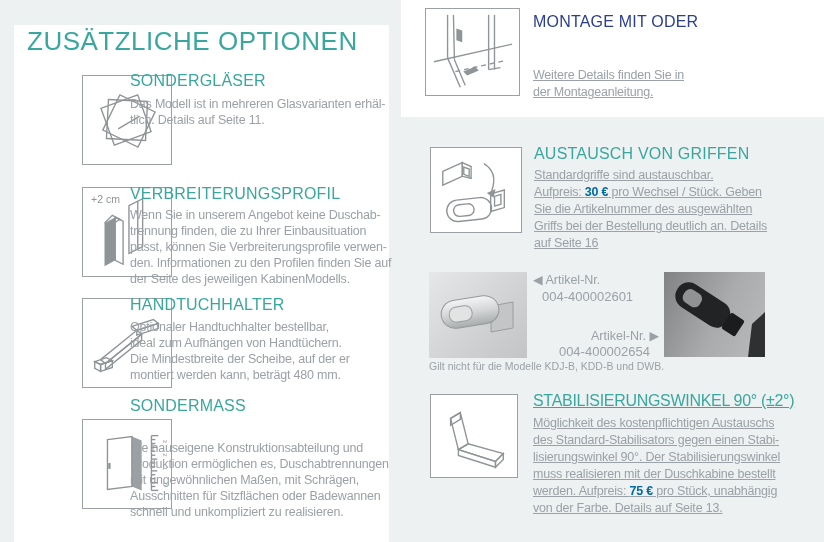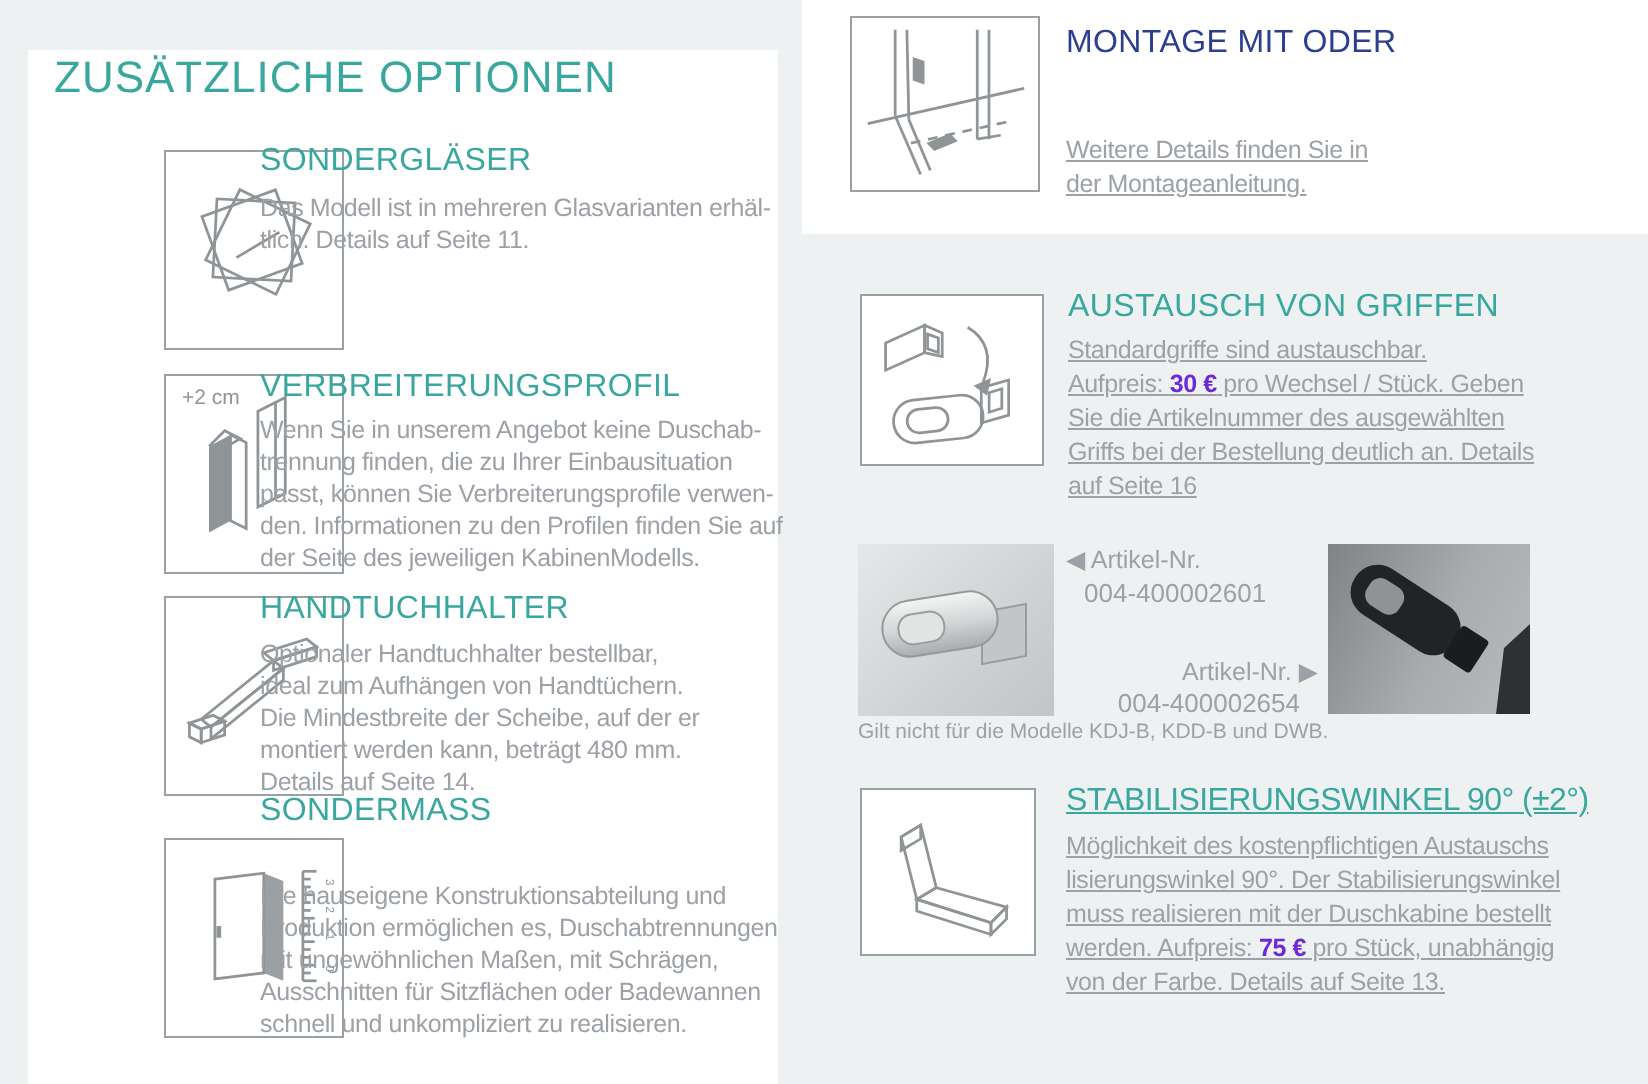--- a/index.html
+++ b/index.html
@@ -7,39 +7,39 @@
     width:824px;height:542px;position:relative;overflow:hidden;
     background:#edf1f2;
     font-family:"Liberation Sans", sans-serif;
   }
   .card{position:absolute;background:#ffffff;}
   #card-left{left:14px;top:25px;width:375px;height:517px;}
   #card-top-right{left:401px;top:0;width:423px;height:117px;}
 
   .abs{position:absolute;}
   .page-title{
-    left:27px;top:26px;font-size:22px;color:#3aa79f;letter-spacing:.5px;
+    left:27px;top:26px;font-size:26px;color:#3aa79f;letter-spacing:.5px;
     font-weight:400;white-space:nowrap;
   }
   .icon-box{
-    position:absolute;width:90px;height:100px;background:#fff;
+    position:absolute;width:90px;height:90px;background:#fff;
     border:1px solid #9aa0a3;box-sizing:border-box;
   }
   .sec-heading{
     position:absolute;font-size:16px;color:#3aa79f;letter-spacing:.2px;
     white-space:nowrap;font-weight:400;
   }
   .sec-heading.navy{color:#2b3e8f;line-height:19px;}
   .body-text{
     position:absolute;font-size:12.5px;color:#9ba1a6;letter-spacing:-.2px;
   }
   .body-text .ln{white-space:nowrap;}
   .left-body .ln{line-height:16px;}
   .right-body .ln{line-height:17px;text-decoration:underline;}
-  .price{font-weight:700;color:#6d28d9;}
+  .price{font-weight:700;color:#0369a1;}
   .plus-label{
     position:absolute;left:8px;top:5px;font-size:10.5px;color:#8f9497;
     letter-spacing:0;
   }
   svg{display:block;}
   .lineart{stroke:#8f9497;fill:none;stroke-width:1.4;}
   .fillgray{fill:#8f9497;stroke:none;}
   .photo{position:absolute;overflow:hidden;}
   #photo-chrome{left:429px;top:272px;width:98px;height:86px;
     background:linear-gradient(135deg,#e6e7e8 0%,#cfd1d2 60%,#c2c4c5 100%);}
@@ -107,21 +107,20 @@
       <polygon points="18,67 30,63 30,70 18,74"></polygon>
     </g>
   </svg>
 </div>
 <div class="sec-heading" style="left:130px;top:296px;">HANDTUCHHALTER</div>
 <div class="body-text left-body" style="left:130px;top:319px;">
   <div class="ln">Optionaler Handtuchhalter bestellbar,</div>
   <div class="ln">ideal zum Aufhängen von Handtüchern.</div>
   <div class="ln">Die Mindestbreite der Scheibe, auf der er</div>
   <div class="ln">montiert werden kann, beträgt 480 mm.</div>
-  <div class="ln">Details auf Seite 14.</div>
 </div>
 
 <div class="icon-box" style="left:82px;top:419px;">
   <svg width="88" height="88" viewBox="0 0 90 90">
     <polygon class="fillgray" style="fill:#9aa0a3" points="50,17 60,21 60,72 50,68"></polygon>
     <g class="lineart">
       <polygon points="25,20 50,17 50,68 25,71"></polygon>
       <line x1="27" y1="44" x2="27" y2="50" stroke-width="2.4"></line>
       <line x1="70" y1="16" x2="70" y2="72"></line>
       <line x1="70" y1="16" x2="77" y2="16"></line>
@@ -243,17 +242,18 @@
       <polygon points="28,56 38,50 74,60 66,68"></polygon>
       <polygon points="28,56 66,68 66,74 28,62"></polygon>
       <polygon points="66,68 74,60 74,66 66,74"></polygon>
       <polygon points="20,24 30,18 30,25 20,31"></polygon>
     </g>
   </svg>
 </div>
 <div class="sec-heading" style="left:533px;top:392px;letter-spacing:-.3px;text-decoration:underline;">STABILISIERUNGSWINKEL 90° (±2°)</div>
 <div class="body-text right-body" style="left:533px;top:415px;">
   <div class="ln">Möglichkeit des kostenpflichtigen Austauschs</div>
+  <div class="ln">des Standard-Stabilisators gegen einen Stabi-</div>
   <div class="ln">lisierungswinkel 90°. Der Stabilisierungswinkel</div>
   <div class="ln">muss realisieren mit der Duschkabine bestellt</div>
   <div class="ln"><span>werden. Aufpreis: </span><span class="price">75 €</span><span> pro Stück, unabhängig</span></div>
   <div class="ln">von der Farbe. Details auf Seite 13.</div>
 </div>
 
 </body></html>

